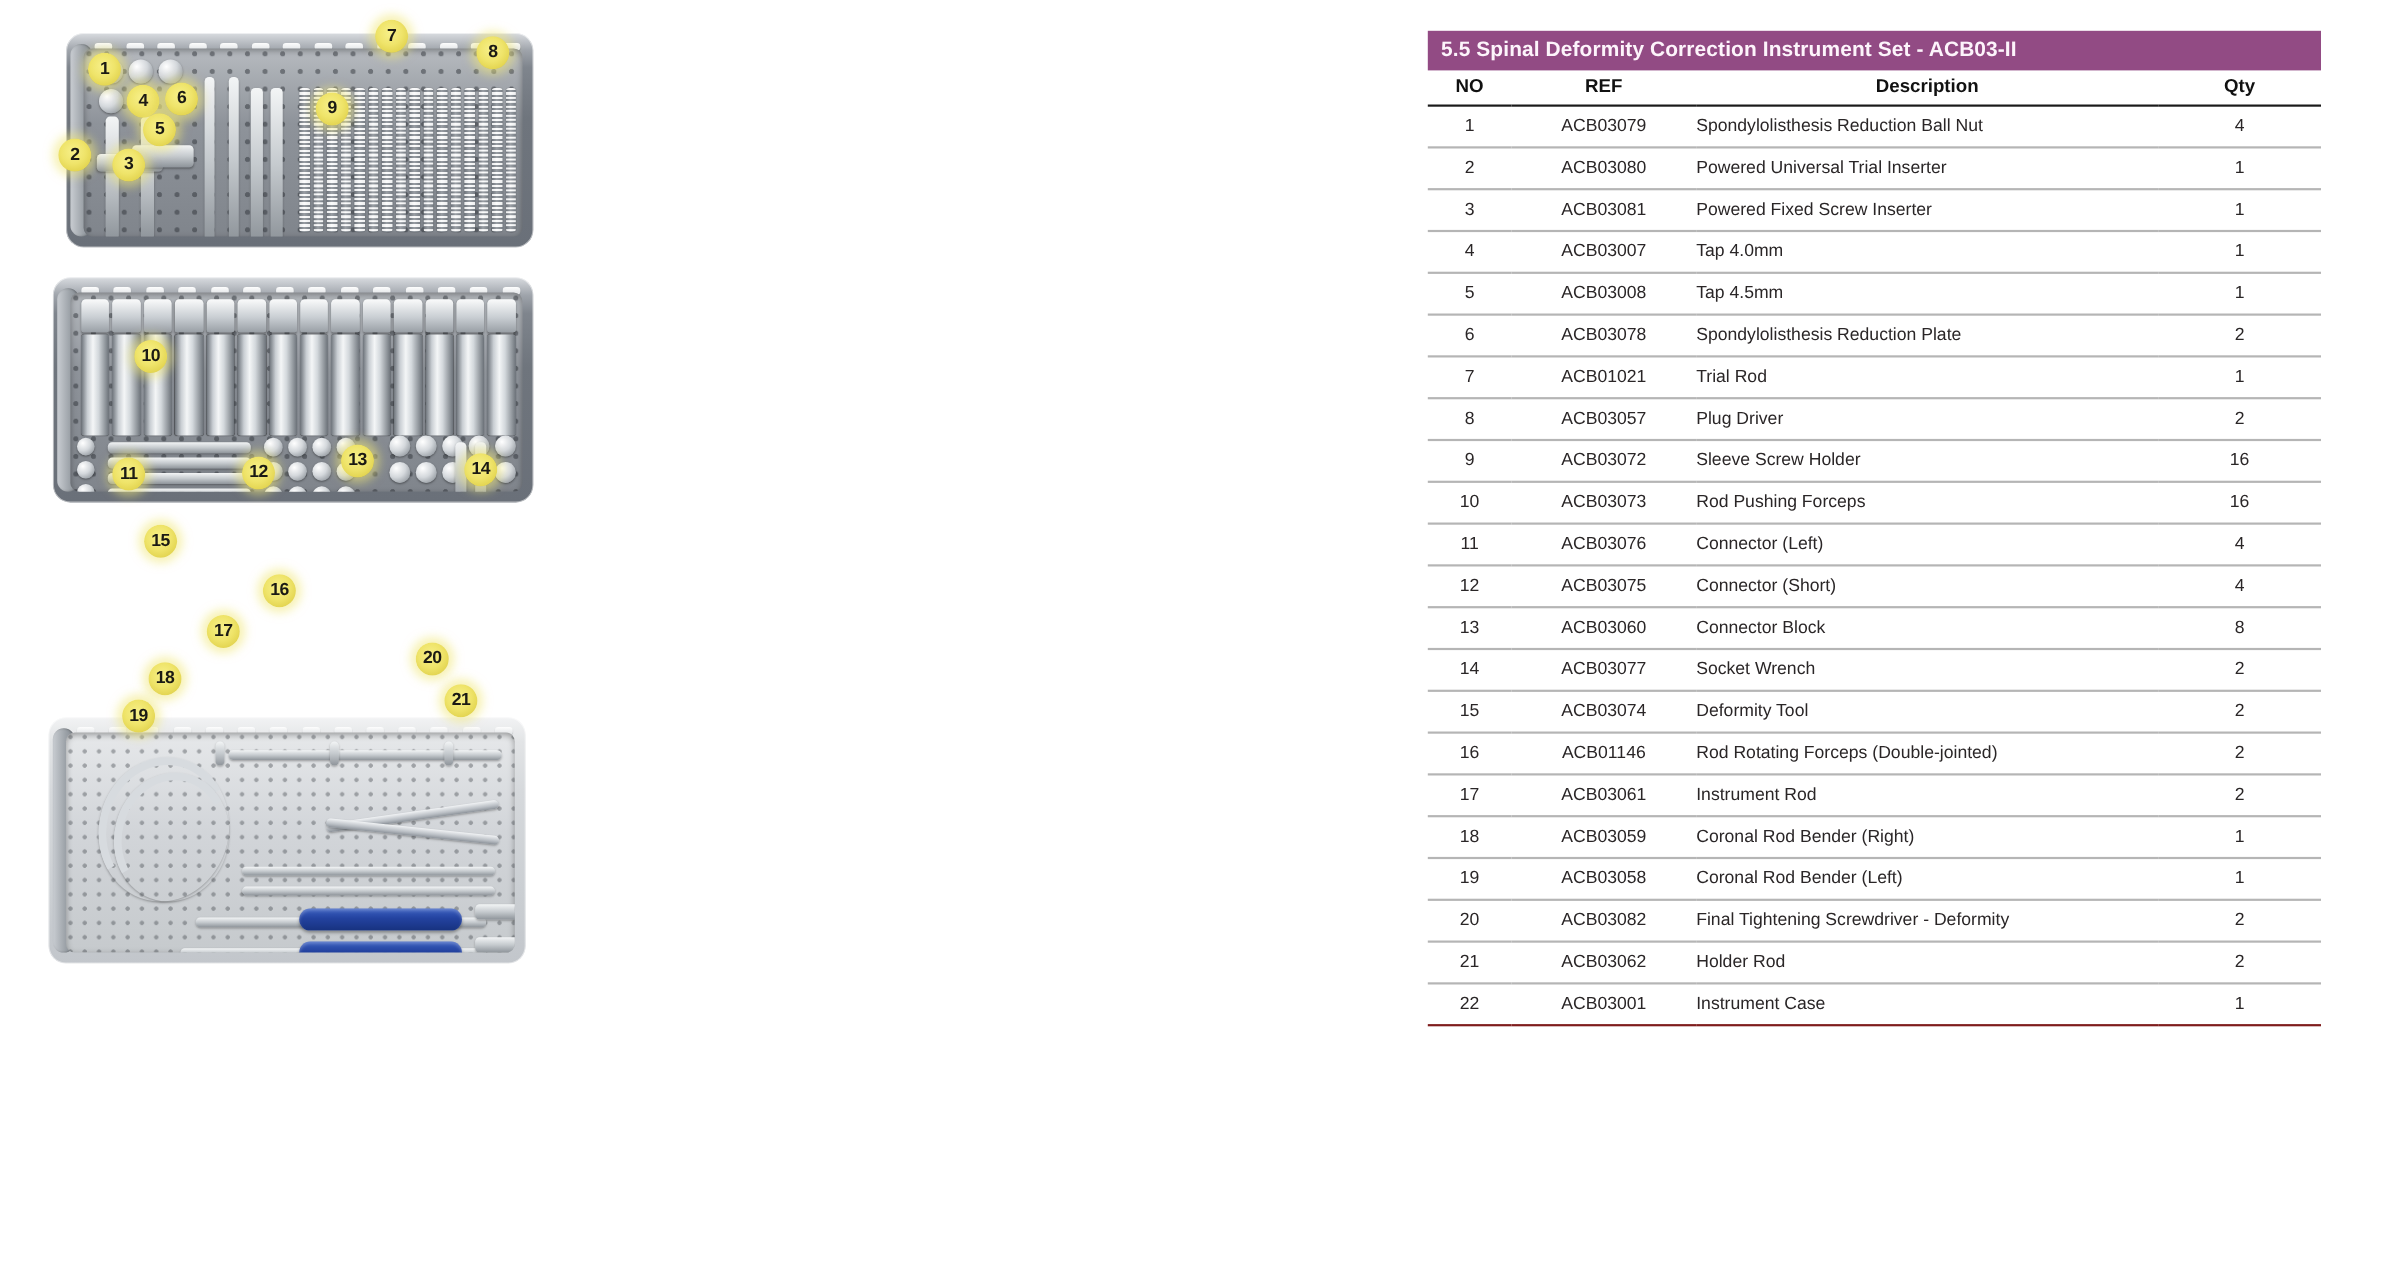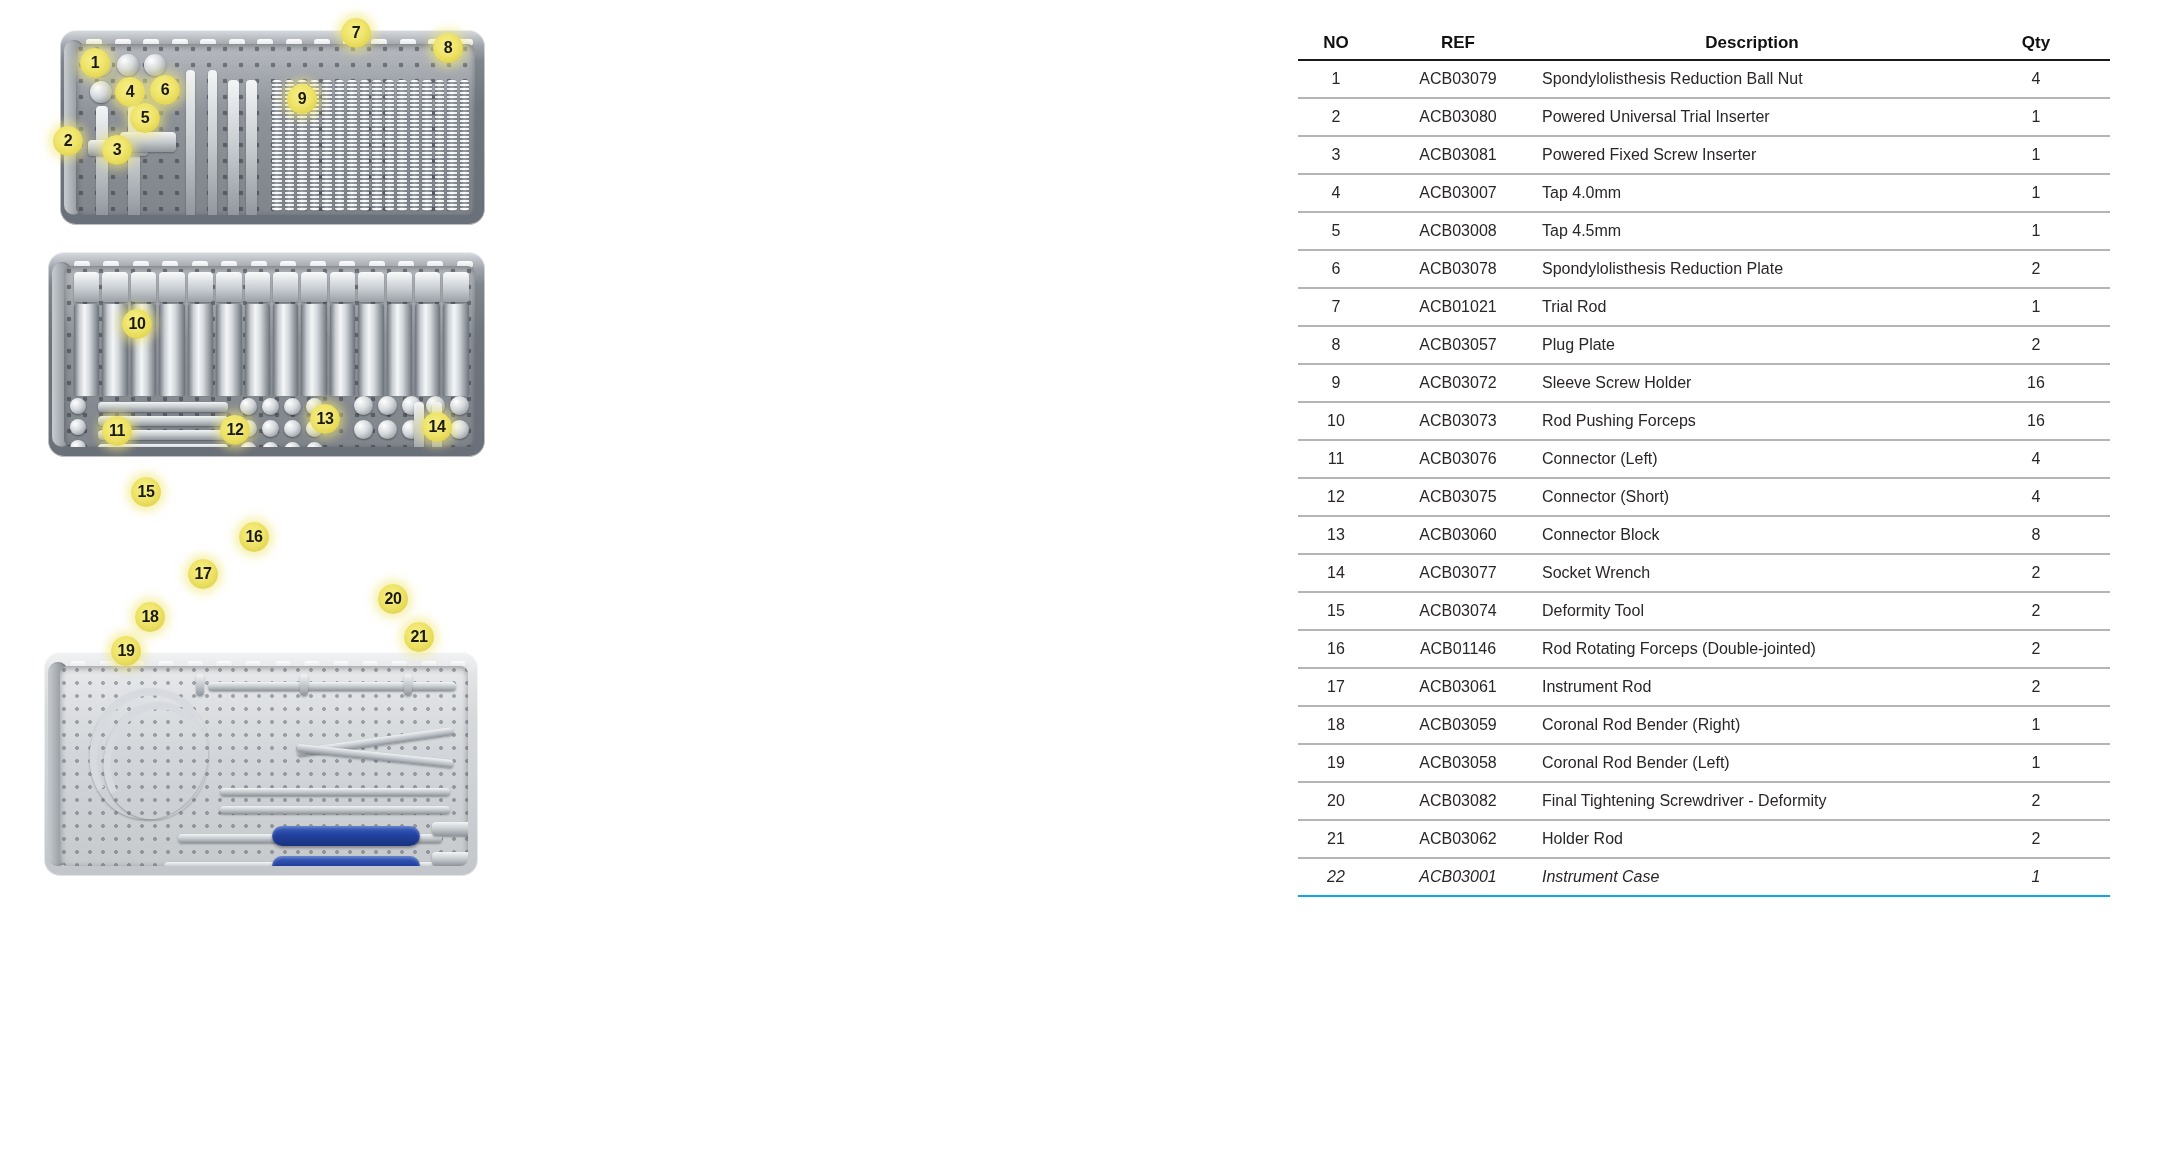--- a/index.html
+++ b/index.html
@@ -196,21 +196,21 @@
     padding: 5px 0 6px;
     border-bottom: 2px solid #1a1a1a;
     color: #111111;
   }
   table#parts tbody td {
     padding: 9px 0 9px;
     border-bottom: 2px solid #b5b5b5;
     font-weight: 400;
     color: #2a2627;
   }
-  table#parts tbody tr:last-child td { border-bottom: 2px solid #0ea5e9; font-style: italic; }
+  table#parts tbody tr:last-child td { border-bottom: 2px solid #7f1d1d; }
   col.c-no    { width: 76px; }
   col.c-ref   { width: 168px; }
   col.c-desc  { width: 420px; }
   col.c-qty   { width: 148px; }
   .ta-c { text-align: center; }
   .ta-l { text-align: left; }
   td.cell-desc { padding-left: 8px; }
 </style>
 </head>
 <body>
@@ -454,20 +454,23 @@
         <div class="callout" style="left: 203px; top: 574px;">17</div>
         <div class="callout" style="left: 150px; top: 617px;">18</div>
         <div class="callout" style="left: 126px; top: 651px;">19</div>
         <div class="callout" style="left: 393px; top: 599px;">20</div>
         <div class="callout" style="left: 419px; top: 637px;">21</div>
       </div>
   </div>
 
   <div id="table-panel">
 
+    <div id="table-title-bar">
+      <span id="table-title">5.5  Spinal Deformity Correction Instrument Set - ACB03-II</span>
+    </div>
 
     <table id="parts">
       <colgroup>
         <col class="c-no">
           <col class="c-ref">
           <col class="c-desc">
           <col class="c-qty">
       </colgroup>
       <thead>
         <tr>
@@ -516,21 +519,21 @@
           </tr>
           <tr>
             <td class="ta-c">7</td>
             <td class="ta-c">ACB01021</td>
             <td class="ta-l cell-desc">Trial Rod</td>
             <td class="ta-c">1</td>
           </tr>
           <tr>
             <td class="ta-c">8</td>
             <td class="ta-c">ACB03057</td>
-            <td class="ta-l cell-desc">Plug Plate</td>
+            <td class="ta-l cell-desc">Plug Driver</td>
             <td class="ta-c">2</td>
           </tr>
           <tr>
             <td class="ta-c">9</td>
             <td class="ta-c">ACB03072</td>
             <td class="ta-l cell-desc">Sleeve Screw Holder</td>
             <td class="ta-c">16</td>
           </tr>
           <tr>
             <td class="ta-c">10</td>

